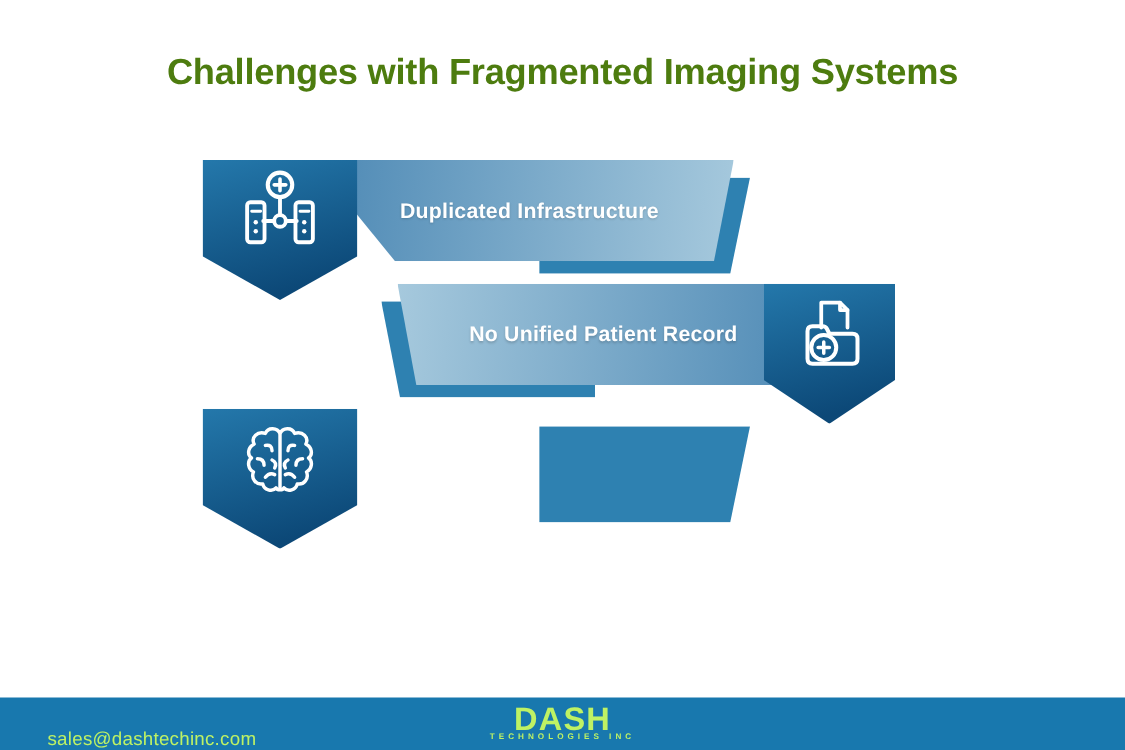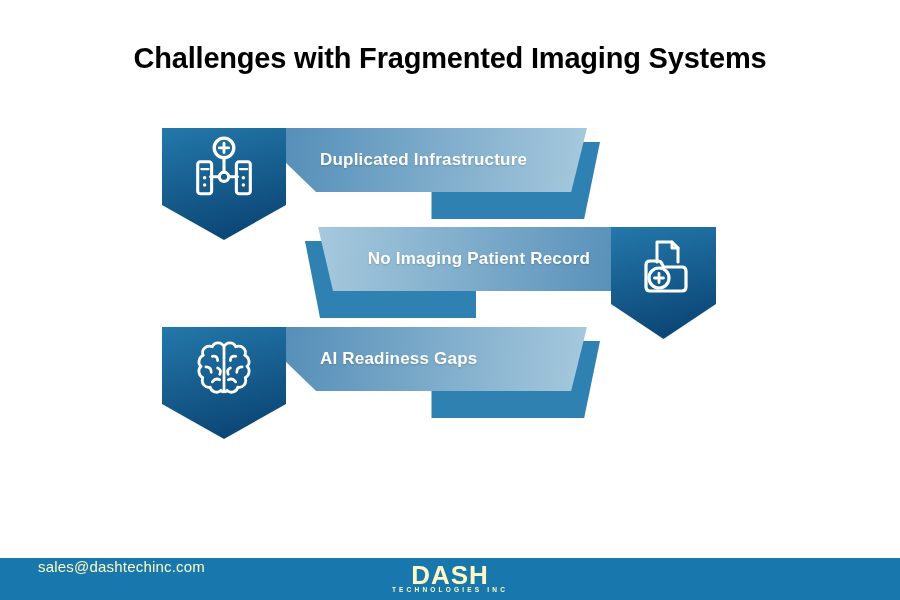--- a/index.html
+++ b/index.html
@@ -1,25 +1,25 @@
 <!DOCTYPE html>
 <html><head>
 <meta charset="utf-8">
 <style>
   * { margin:0; padding:0; box-sizing:border-box; }
   html,body { width:900px; height:600px; background:#ffffff; overflow:hidden;
               font-family:"Liberation Sans", sans-serif; }
   .canvas { position:relative; width:900px; height:600px; background:#ffffff; }
 
   .title { position:absolute; top:42px; left:0; width:900px; text-align:center;
-           font-size:29px; font-weight:700; color:#000000; letter-spacing:-0.2px; }
+           font-size:29px; font-weight:700; color:#4d7c0f; letter-spacing:-0.2px; }
 
   .row { position:absolute; left:0; width:900px; height:112px; }
 
-  .banner { position:absolute; top:0; height:64px; display:flex; align-items:center;
+  .banner { position:absolute; top:0; height:81px; display:flex; align-items:center;
             color:#ffffff; font-size:17px; font-weight:700; letter-spacing:0.2px;
             text-shadow:0 1px 2px rgba(0,0,0,0.18); }
   .banner-left  { left:250px; width:337px;
                   background:linear-gradient(95deg,#4c88b4 0%,#a6c9dd 100%);
                   clip-path:polygon(0 0,100% 0,95.3% 100%,19.6% 100%);
                   padding-left:70px; justify-content:flex-start; }
   .banner-right { left:318px; width:342px;
                   background:linear-gradient(95deg,#a6c9dd 0%,#4c88b4 100%);
                   clip-path:polygon(0 0,100% 0,100% 100%,4.4% 100%);
                   padding-right:70px; justify-content:flex-end; }
@@ -32,22 +32,22 @@
 
   .pentagon { position:absolute; top:0; height:112px;
               background:linear-gradient(165deg,#2478ab 0%,#0c4877 85%);
               clip-path:polygon(0 0,100% 0,100% 68.75%,50% 100%,0 68.75%);
               display:flex; justify-content:center; }
   .pent-left  { left:162px; width:124px; }
   .pent-right { left:611px; width:105px; }
   .pentagon svg { margin-top:7px; }
 
   .footer { position:absolute; top:558px; left:0; width:900px; height:42px;
-            background:#1878ae; display:flex; align-items:flex-start;
-            justify-content:space-between; padding:0 38px; color:#fef9c3; }
+            background:#1878ae; display:flex; align-items:flex-end;
+            justify-content:space-between; padding:0 38px; color:#bef264; }
   .footer-text { font-size:15px; letter-spacing:0.2px; }
   .logo { position:absolute; left:0; right:0; top:0; height:42px; display:flex;
           flex-direction:column; align-items:center; justify-content:center;
           pointer-events:none; }
   .logo-name { font-size:26px; font-weight:700; letter-spacing:1px; line-height:20px; }
   .logo-sub  { font-size:6.5px; font-weight:700; letter-spacing:3.2px; margin-top:1px; }
 </style>
 </head>
 <body>
 
@@ -74,38 +74,35 @@
         <circle cx="13.2" cy="48.5" r="1.7" fill="#ffffff" stroke="none"></circle>
         <circle cx="50.8" cy="41.5" r="1.7" fill="#ffffff" stroke="none"></circle>
         <circle cx="50.8" cy="48.5" r="1.7" fill="#ffffff" stroke="none"></circle>
       </svg>
     </div>
   </div>
 
   <div class="row" style="top:227px">
     <div class="shadow shadow-right"></div>
     <div class="banner banner-right">
-      <span>No Imaging Patient Record</span>
+      <span>No Unified Patient Record</span>
     </div>
     <div class="pentagon pent-right">
       <svg width="64" height="64" viewBox="0 0 64 64" fill="none" stroke="#ffffff" stroke-linecap="round" stroke-linejoin="round">
         <path d="M25 28 V8 H40 L46 14 V28" stroke-width="3"></path>
         <path d="M40 8 V14 H46" stroke-width="3"></path>
         <path d="M14 53 V31 Q14 27 18 27 H26 Q28.5 27 29.5 29 L31.5 33 H50 Q54 33 54 37 V53 Q54 57 50 57 H18 Q14 57 14 53 Z" stroke-width="3.2"></path>
         <circle cx="27" cy="44" r="10" stroke-width="3.2"></circle>
         <path d="M27 39.5 V48.5 M22.5 44 H31.5" stroke-width="2.8"></path>
       </svg>
     </div>
   </div>
 
   <div class="row" style="top:327px">
     <div class="shadow shadow-left"></div>
-    <div class="banner banner-left">
-      <span>AI Readiness Gaps</span>
-    </div>
     <div class="pentagon pent-left">
       <svg width="68" height="68" viewBox="0 0 64 64" fill="none" stroke="#ffffff" stroke-linecap="round" stroke-linejoin="round" stroke-width="2.6">
         <path d="M32 12 C30 7.5 23 7 21 12 C15 10 10 15 12.5 20 C8 22 7 28 10.5 30.5 C7 33 8 39 12 41 C10 46 14 51 19 50 C20 54.5 26 56.5 29 53 C30 55 34 55 35 53 C38 56.5 44 54.5 45 50 C50 51 54 46 52 41 C56 39 57 33 53.5 30.5 C57 28 56 22 51.5 20 C54 15 49 10 43 12 C41 7 34 7.5 32 12 Z"></path>
         <path d="M32 13 V53"></path>
         <path d="M21 21 q5 -1 5 4"></path>
         <path d="M15 31 q5 0 5 5"></path>
         <path d="M21 45 q3 -4 7 -2"></path>
         <path d="M43 21 q-5 -1 -5 4"></path>
         <path d="M49 31 q-5 0 -5 5"></path>
         <path d="M43 45 q-3 -4 -7 -2"></path>

